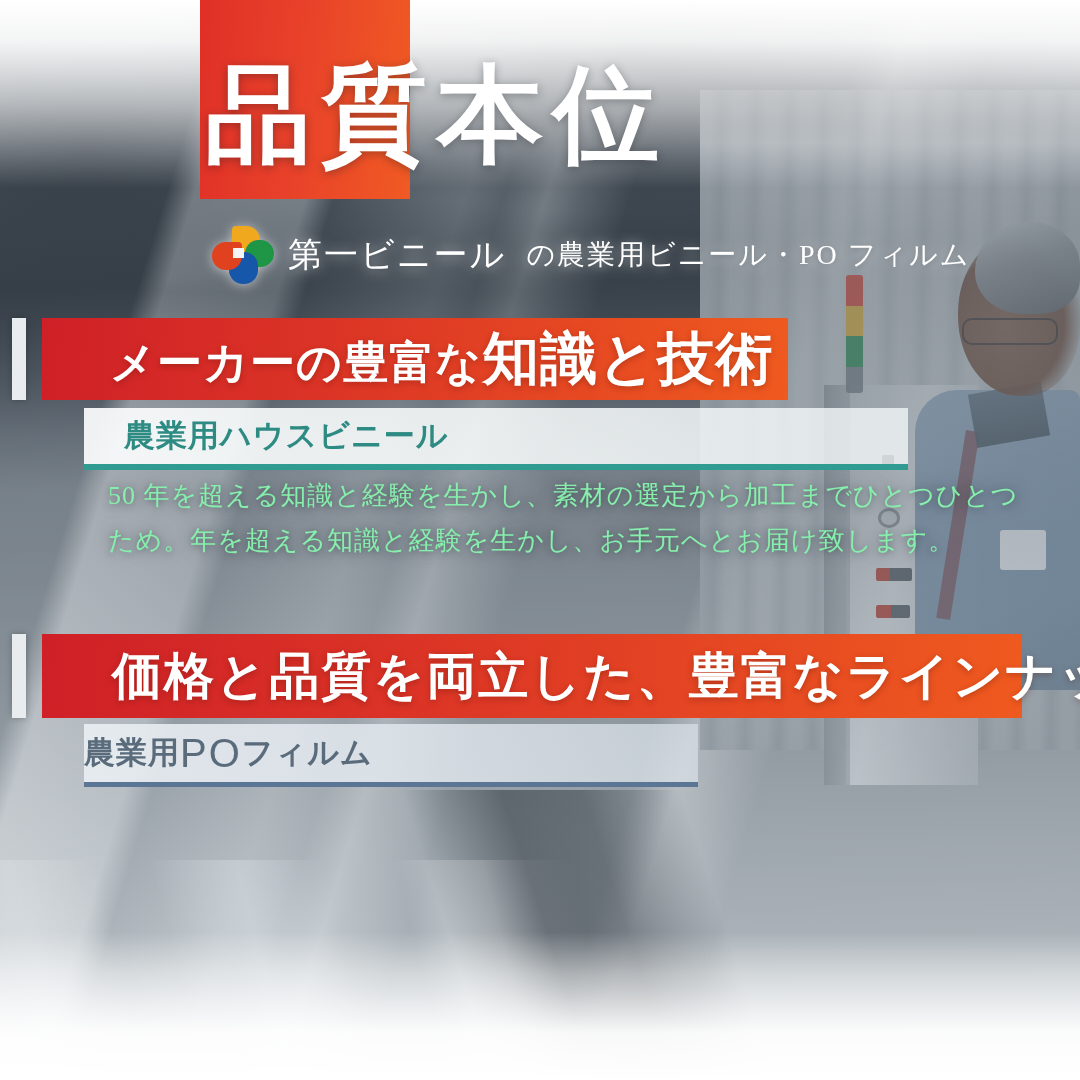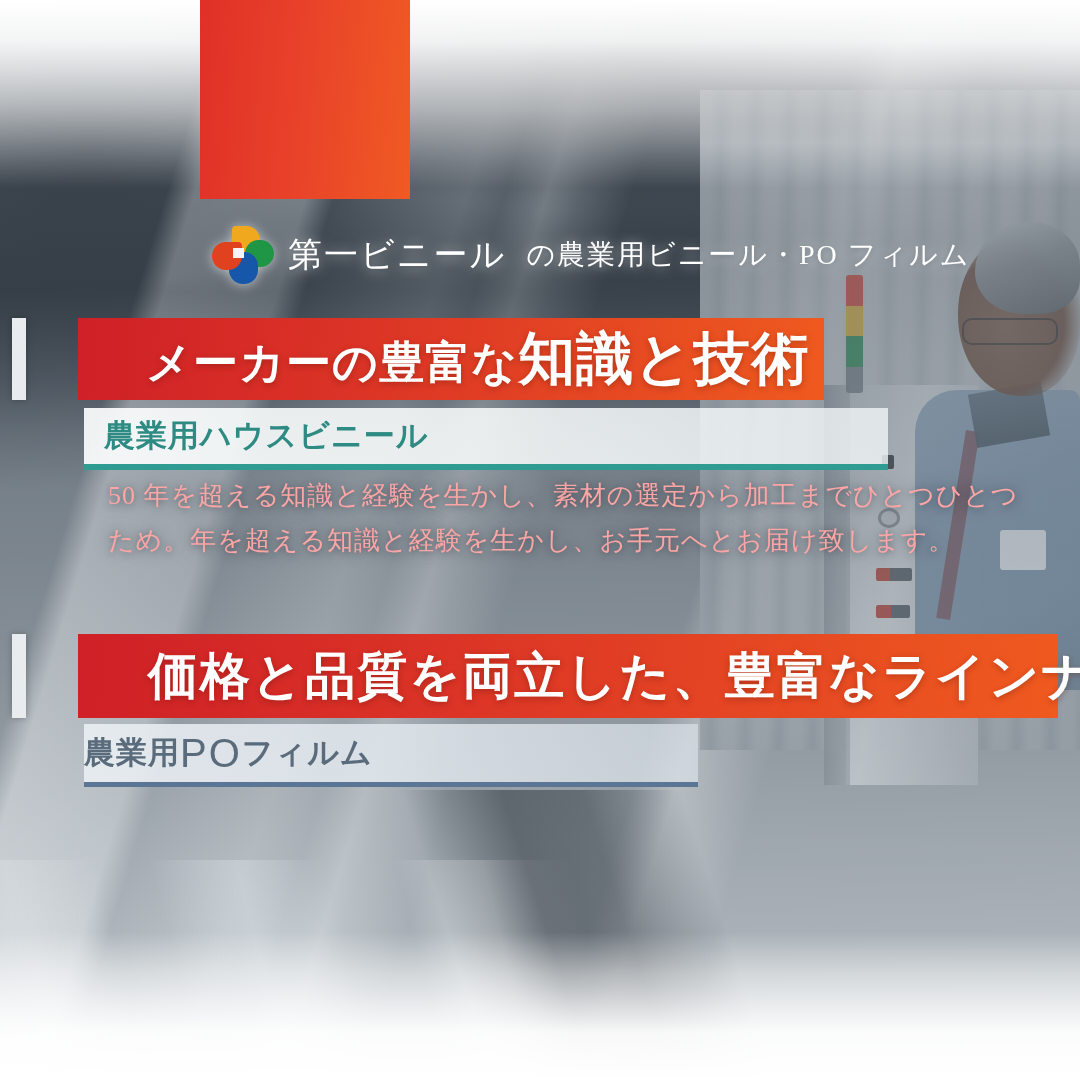--- a/index.html
+++ b/index.html
@@ -209,21 +209,21 @@
   }
 
   
   .tick {
     position: absolute; width: 14px; background: #e9ecee;
     box-shadow: 0 0 6px rgba(0,0,0,.25);
   }
   .banner {
     position: absolute;
     background: linear-gradient(95deg, #cf2027 0%, #dc3526 40%, #ef5a1f 100%);
-    display: flex; align-items: center; margin-left: 36px;
+    display: flex; align-items: center;
   }
   .banner .btxt {
     color: #ffffff; white-space: nowrap;
     font-family: "Liberation Serif", "DejaVu Serif", serif;
     font-weight: 700;
     text-shadow: 0 2px 6px rgba(90,20,10,.35);
   }
   .b1 { left: 42px; top: 318px; width: 678px; height: 82px; padding-left: 68px; }
   .b1 .small { font-size: 45px; letter-spacing: 1px; }
   .b1 .big   { font-size: 57px; letter-spacing: 1px; }
@@ -232,37 +232,37 @@
 
   
   .subband {
     position: absolute; display: flex; align-items: center;
   }
   .subband .stxt {
     font-family: "Liberation Sans", "DejaVu Sans", sans-serif;
     font-weight: 700; white-space: nowrap;
   }
   .sb1 {
-    left: 84px; top: 408px; width: 784px; height: 56px; padding-left: 20px;
+    left: 84px; top: 408px; width: 784px; height: 56px; padding-left: 40px;
     background: linear-gradient(90deg, rgba(250,252,252,.93) 0%, rgba(244,248,248,.86) 70%, rgba(240,245,246,.8) 100%);
     border-bottom: 6px solid #2f9b91;
   }
   .sb1 .stxt { font-size: 31px; color: #2e8b83; letter-spacing: 1px; }
   .sb2 {
     left: 84px; top: 724px; width: 614px; height: 58px; 
     background: linear-gradient(90deg, rgba(234,239,243,.9) 0%, rgba(224,231,237,.82) 60%, rgba(216,224,231,.72) 100%);
     border-bottom: 5px solid #5b7694;
   }
   .sb2 .stxt { font-size: 31px; color: #5a6b7c; letter-spacing: 1px; }
   .sb2 .po { font-size: 40px; font-weight: 400; letter-spacing: 2px; }
 
   
   .body-text {
     position: absolute;
-    color: #fca5a5;
+    color: #86efac;
     font-family: "Liberation Serif", "DejaVu Serif", serif;
     font-size: 26px;
     line-height: 1.72;
     letter-spacing: 1px;
     text-shadow: 0 1px 7px rgba(40,50,60,.55), 0 0 18px rgba(40,50,60,.35);
   }
   .p1 { left: 108px; top: 474px; width: 800px; }
   .p2 { left: 108px; top: 790px; width: 790px; }
   .body-text div { white-space: nowrap; }
 </style>
@@ -290,20 +290,21 @@
   <div class="worker-glasses"></div>
   <div class="bg-rollers"></div>
   <div class="bg-dark-diag"></div>
   <div class="bg-layer bg-veil"></div>
   <div class="fade-top"></div>
   <div class="fade-bottom"></div>
 
   <div class="content">
 
     <div class="hero-block"></div>
+    <div class="hero-title">品質本位</div>
 
     <div class="brandline">
       <span class="logo-mark">
         <span class="petal-y"></span>
         <span class="petal-g"></span>
         <span class="petal-b"></span>
         <span class="petal-r"></span>
         <span class="petal-w"></span>
       </span>
       <span class="brand-name">第一ビニール</span>

